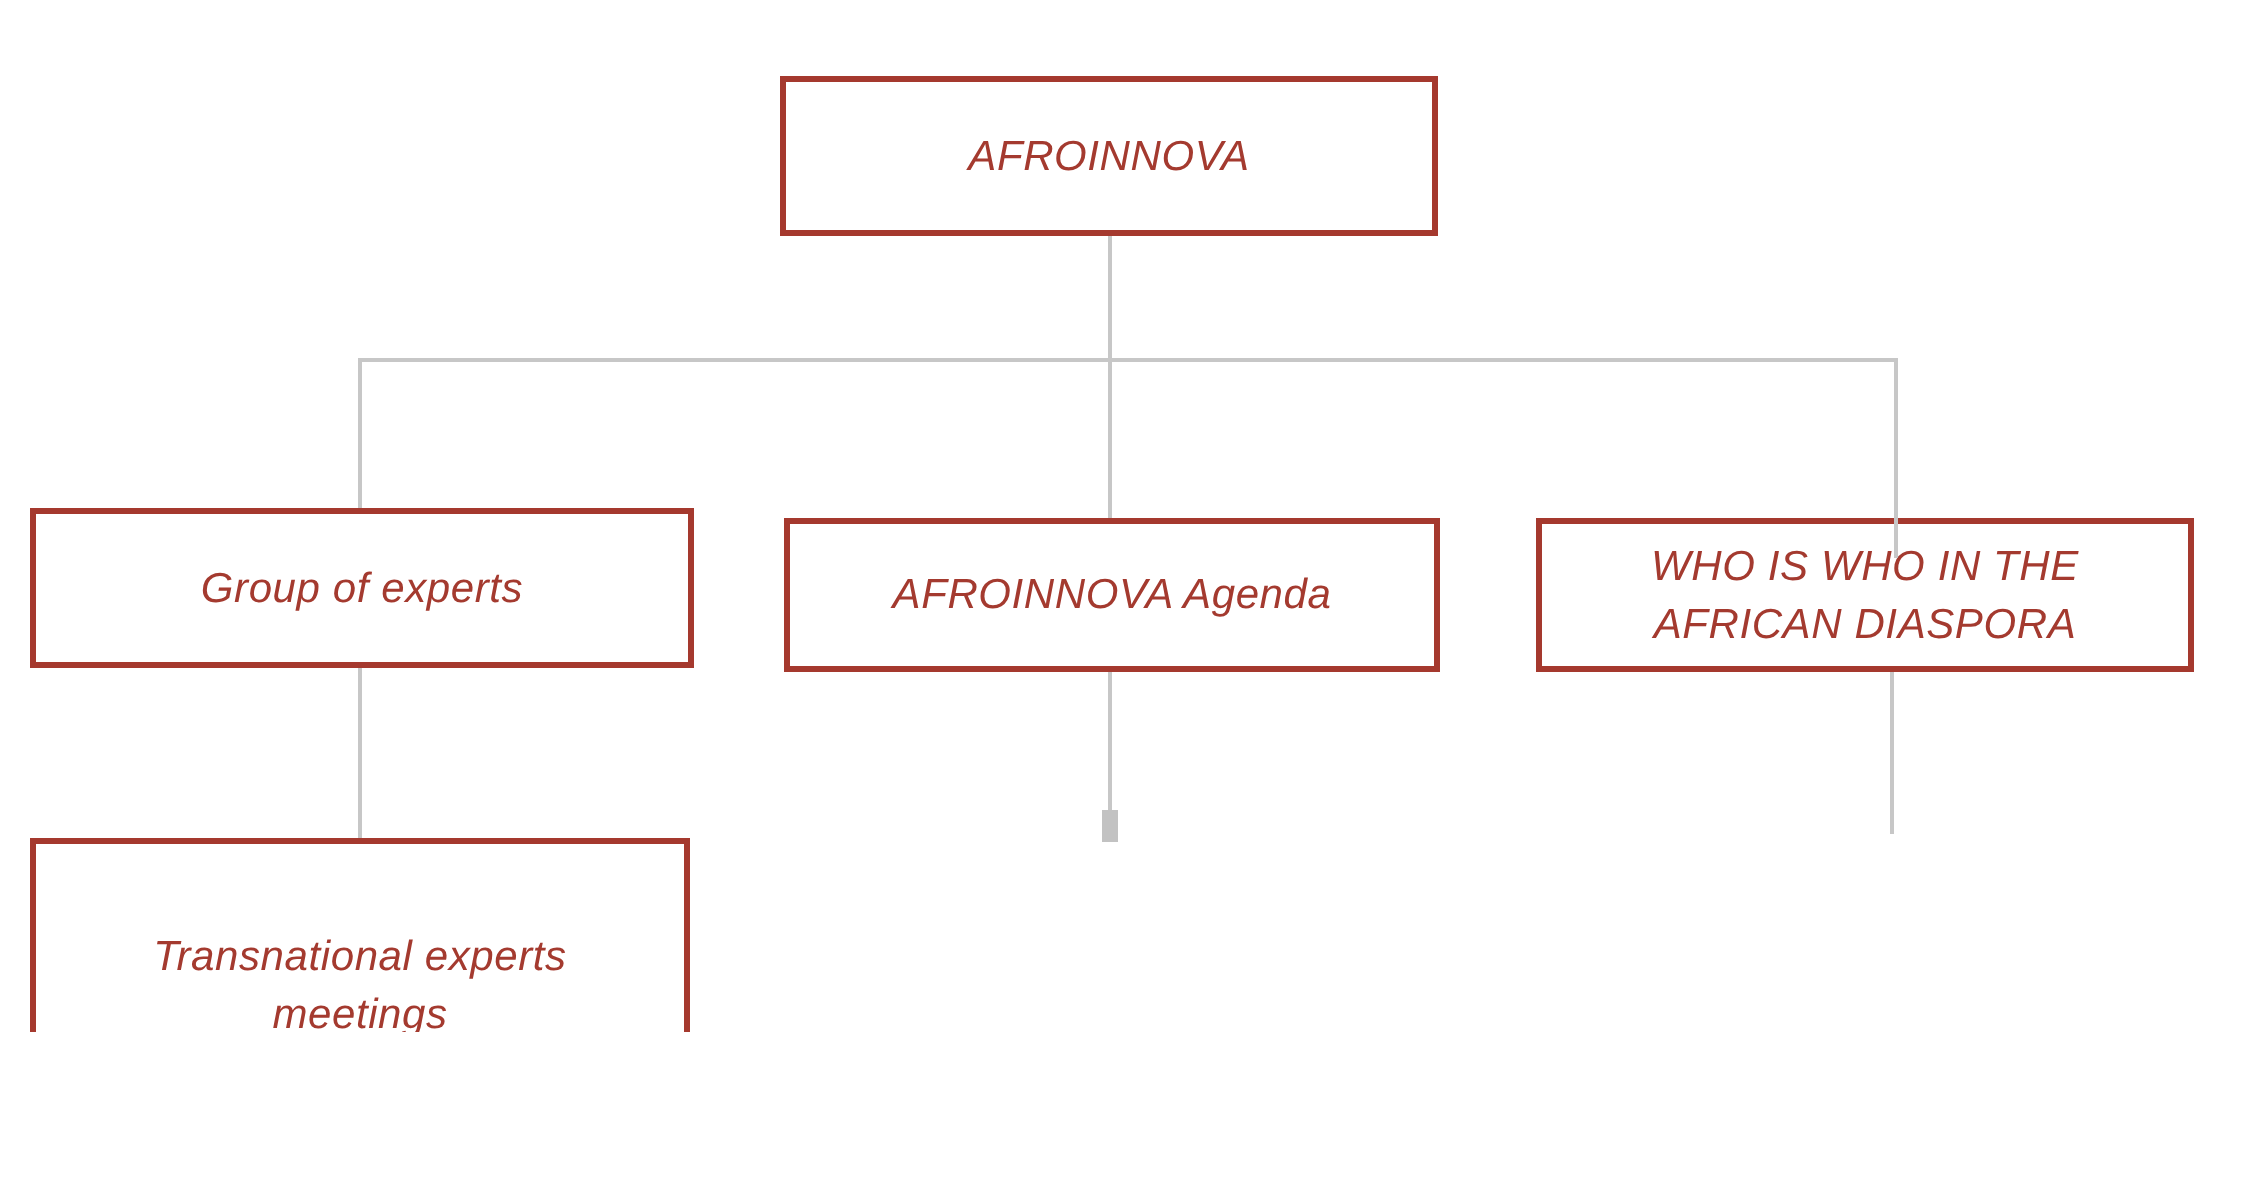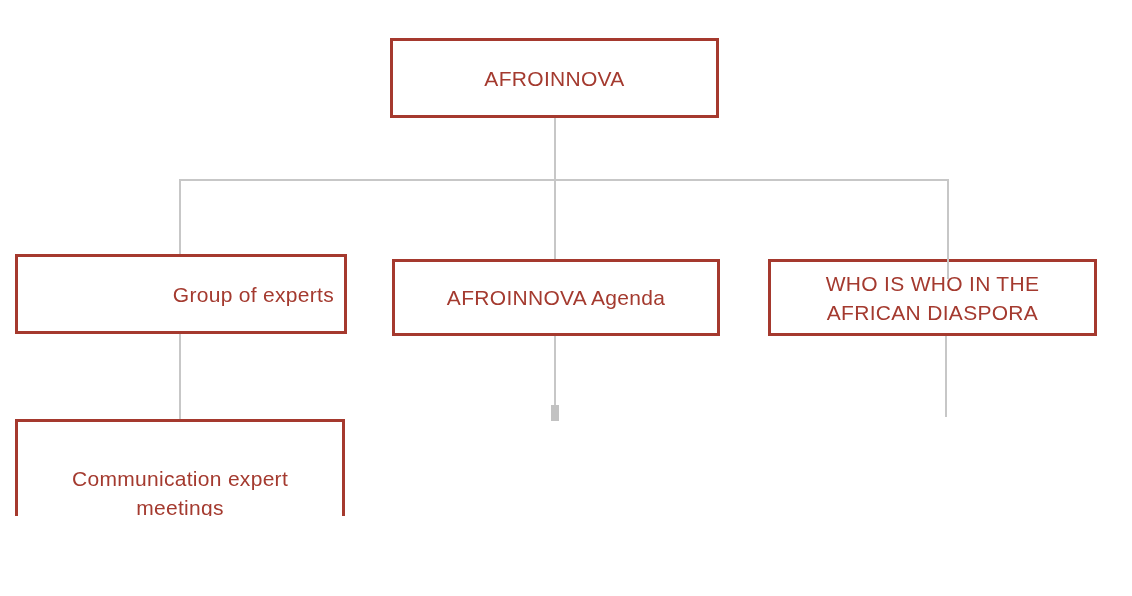--- a/index.html
+++ b/index.html
@@ -7,20 +7,21 @@
     padding: 0;
     background: #ffffff;
     font-family: "Liberation Sans", sans-serif;
   }
   .canvas {
     position: relative;
     width: 1132px;
     height: 516px;
     background: #ffffff;
     overflow: hidden;
+    font-style: italic;
   }
   
   .node {
     position: absolute;
     box-sizing: border-box;
     border: 3px solid #a5392e;
     background: #ffffff;
     display: flex;
     align-items: center;
     justify-content: center;
@@ -62,33 +63,33 @@
 
   <div class="cn v" style="left:179px; top:333px; height:86px;"></div>
   <div class="cn v" style="left:554px; top:335px; height:86px;"></div>
   <div class="cn stub" style="left:551px; top:405px; width:8px; height:16px;"></div>
   <div class="cn v" style="left:945px; top:335px; height:82px;"></div>
 
   <div class="node" style="left:390px; top:38px; width:329px; height:80px;">
     <span class="lbl">AFROINNOVA</span>
   </div>
 
-  <div class="node" style="left:15px; top:254px; width:332px; height:80px;justify-content:flex-end;">
+  <div class="node" style="left:15px; top:254px; width:332px; height:80px;">
     <span class="lbl">Group of experts</span>
   </div>
 
   <div class="node" style="left:392px; top:259px; width:328px; height:77px;">
     <span class="lbl">AFROINNOVA Agenda</span>
   </div>
 
   <div class="node" style="left:768px; top:259px; width:329px; height:77px;">
     <span class="lbl">WHO IS WHO IN THE
 AFRICAN DIASPORA</span>
   </div>
 
   <div class="node" style="left:15px; top:419px; width:330px; height:148px;">
-    <span class="lbl">Communication expert
+    <span class="lbl">Transnational experts
 meetings</span>
   </div>
 
 
 
 </div>
 
 </body></html>

